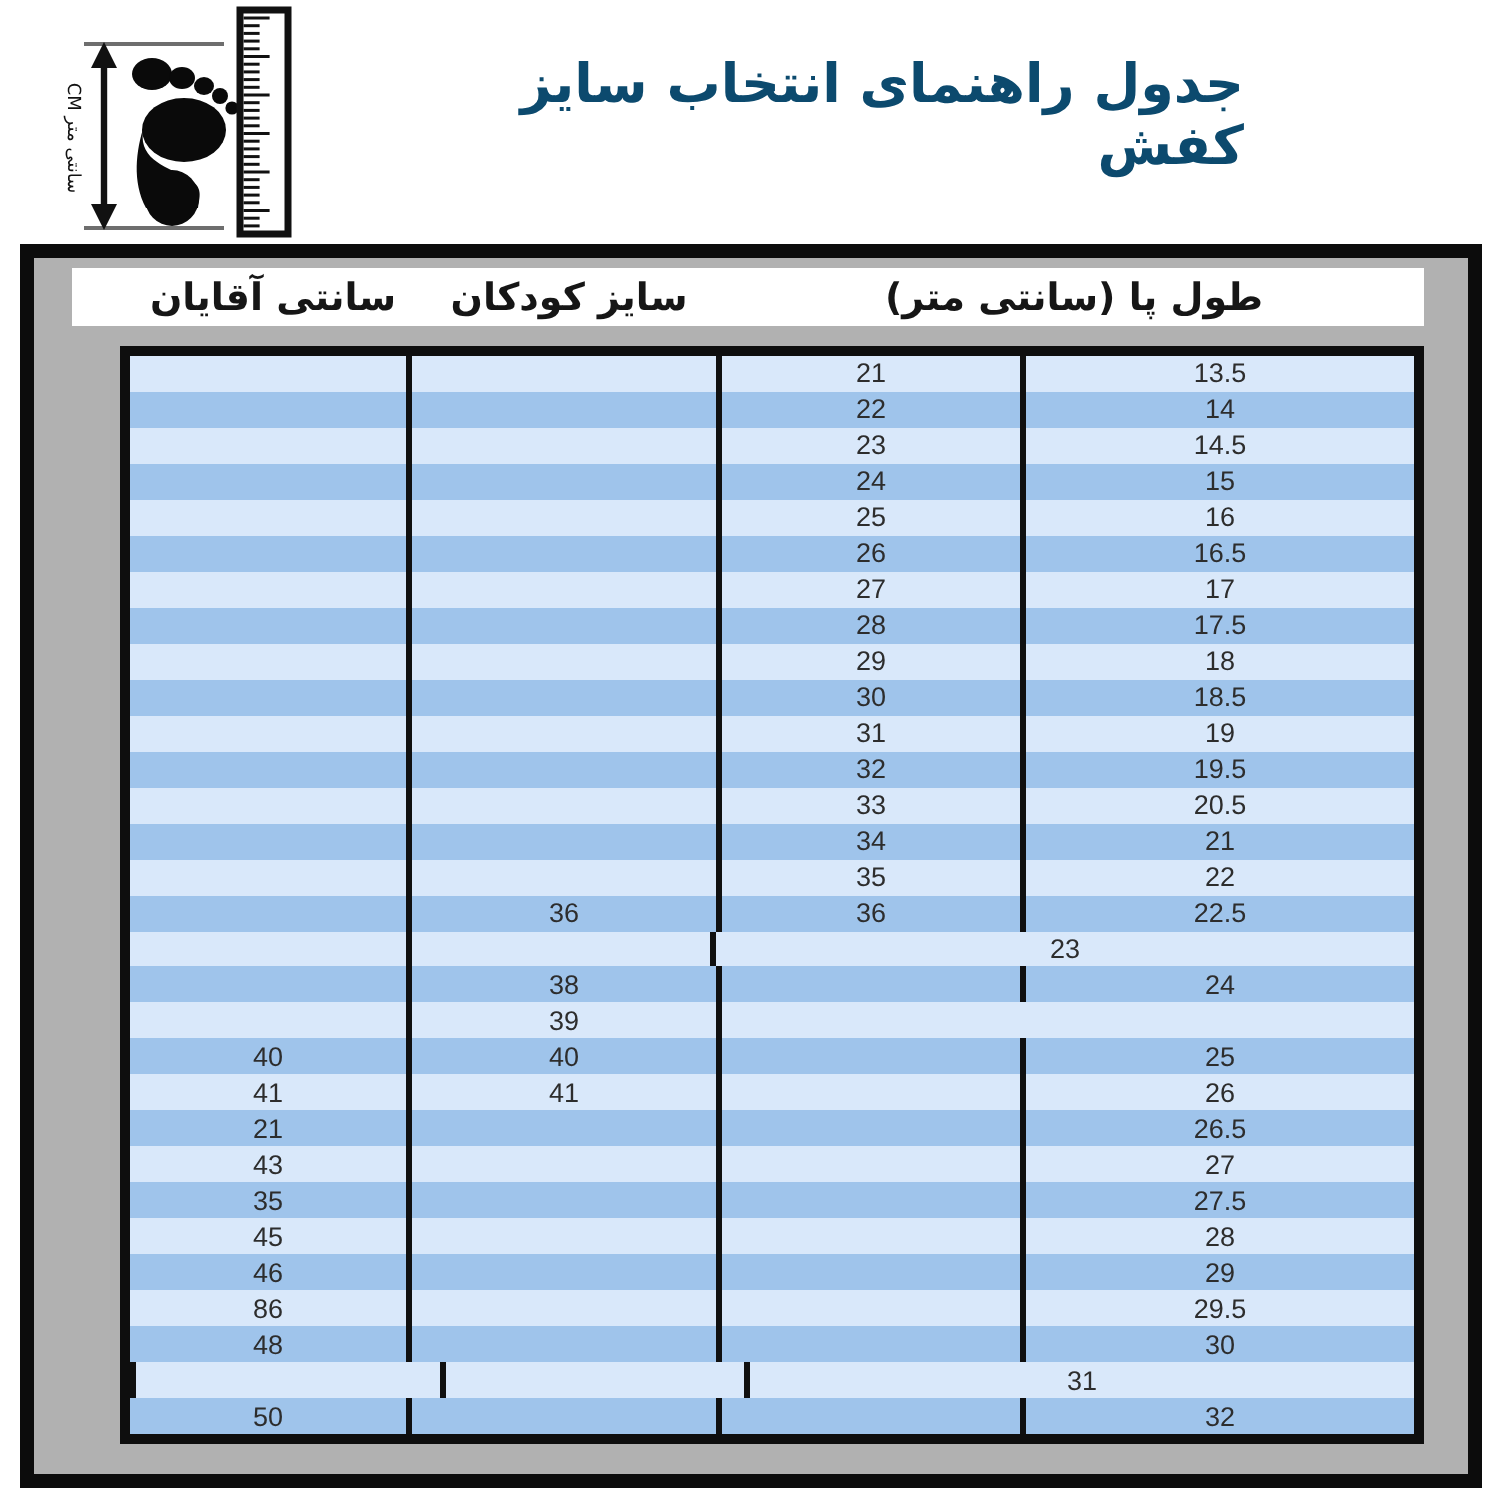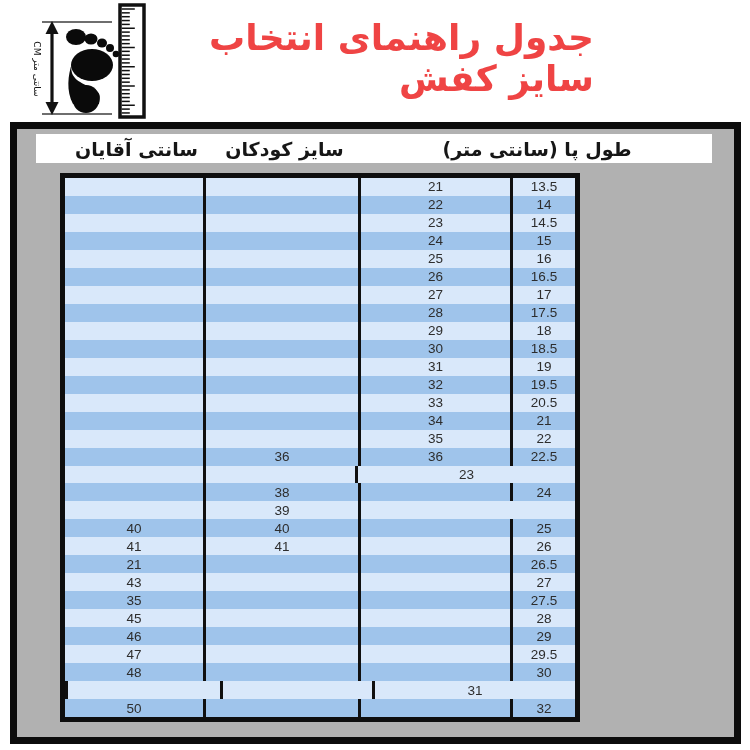--- a/index.html
+++ b/index.html
@@ -3,23 +3,23 @@
 <meta charset="utf-8">
 <style>
   html,body{margin:0;padding:0;}
   body{
     width:750px;height:750px;position:relative;background:#ffffff;
     font-family:"DejaVu Sans",sans-serif;overflow:hidden;
   }
   
   .logo-svg{position:absolute;left:10px;top:3px;}
   .page-title{
-    position:absolute;top:30px;left:174px;width:420px;height:56px;
+    position:absolute;top:30px;left:202px;width:420px;height:56px;
     display:flex;align-items:center;justify-content:center;
-    direction:rtl;font-size:36px;font-weight:bold;color:#ef4444;
+    direction:rtl;font-size:27px;font-weight:bold;color:#0c4a6e;
     font-family:"DejaVu Sans",sans-serif;letter-spacing:-1px;
   }
   
   .panel{
     position:absolute;left:10px;top:122px;width:731px;height:622px;
     box-sizing:border-box;border:7px solid #0c0c0c;background:#b1b1b1;
   }
   
   .header-strip{
     position:absolute;left:19px;top:5px;width:676px;height:29px;
@@ -30,21 +30,21 @@
     display:flex;align-items:center;justify-content:center;
     font-size:19px;font-weight:bold;color:#161616;direction:rtl;
     white-space:nowrap;
   }
   .hcell.c0{width:141px;}
   .hcell.c1{width:158px;}
   .hcell.c2{width:155px;}
   .hcell.c3{flex:1;}
   
   .size-table{
-    position:absolute;left:43px;top:44px;width:520px;height:549px;
+    position:absolute;left:43px;top:44px;width:652px;height:549px;
     box-sizing:border-box;border:5px solid #0e0e0e;background:#be185d;
   }
   .tbody{display:flex;flex-direction:column;width:100%;height:100%;}
   .trow{flex:1;display:flex;direction:ltr;}
   .trow:nth-child(even){background:#9fc4eb;}
   .trow:nth-child(odd){background:#d9e8fa;}
   .cell{
     display:flex;align-items:center;justify-content:center;
     font-family:"Liberation Sans","DejaVu Sans",sans-serif;
     font-size:13.5px;color:#2d2d2d;box-sizing:border-box;
@@ -276,21 +276,21 @@
           <div class="cell c2"></div>
           <div class="cell c3">28</div>
         </div>
         <div class="trow">
           <div class="cell c0">46</div>
           <div class="cell c1"></div>
           <div class="cell c2"></div>
           <div class="cell c3">29</div>
         </div>
         <div class="trow">
-          <div class="cell c0">47</div>
+          <div class="cell c0">86</div>
           <div class="cell c1"></div>
           <div class="cell c2"></div>
           <div class="cell c3">29.5</div>
         </div>
         <div class="trow">
           <div class="cell c0">48</div>
           <div class="cell c1"></div>
           <div class="cell c2"></div>
           <div class="cell c3">30</div>
         </div>

